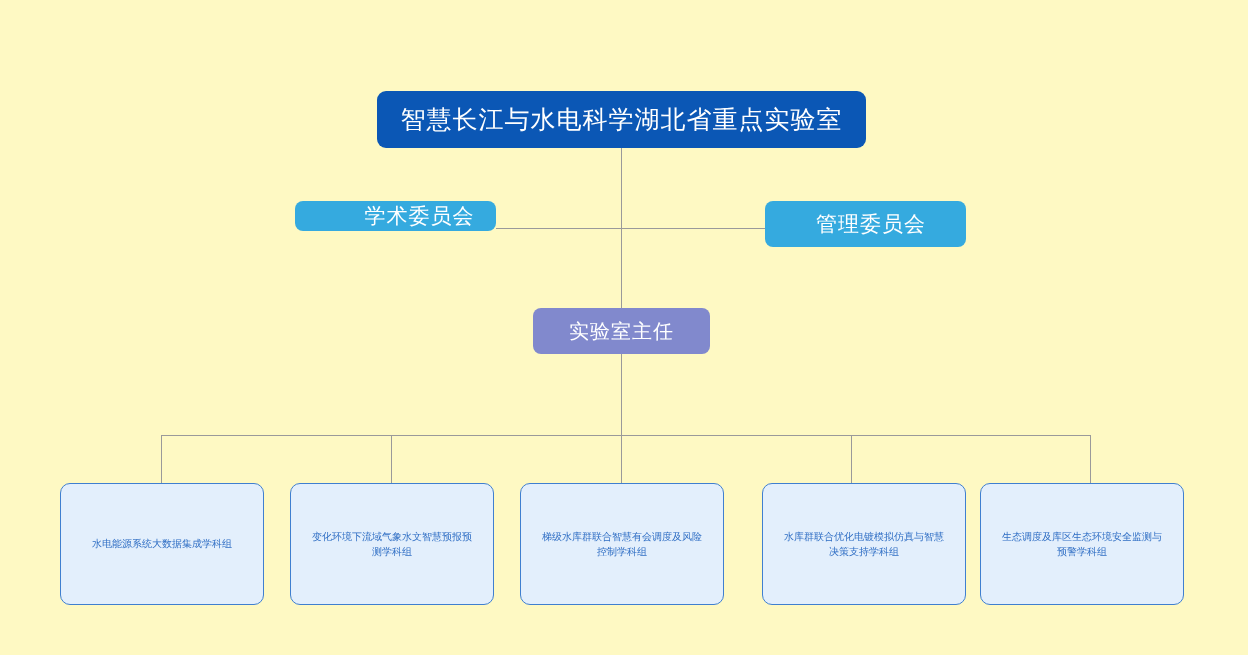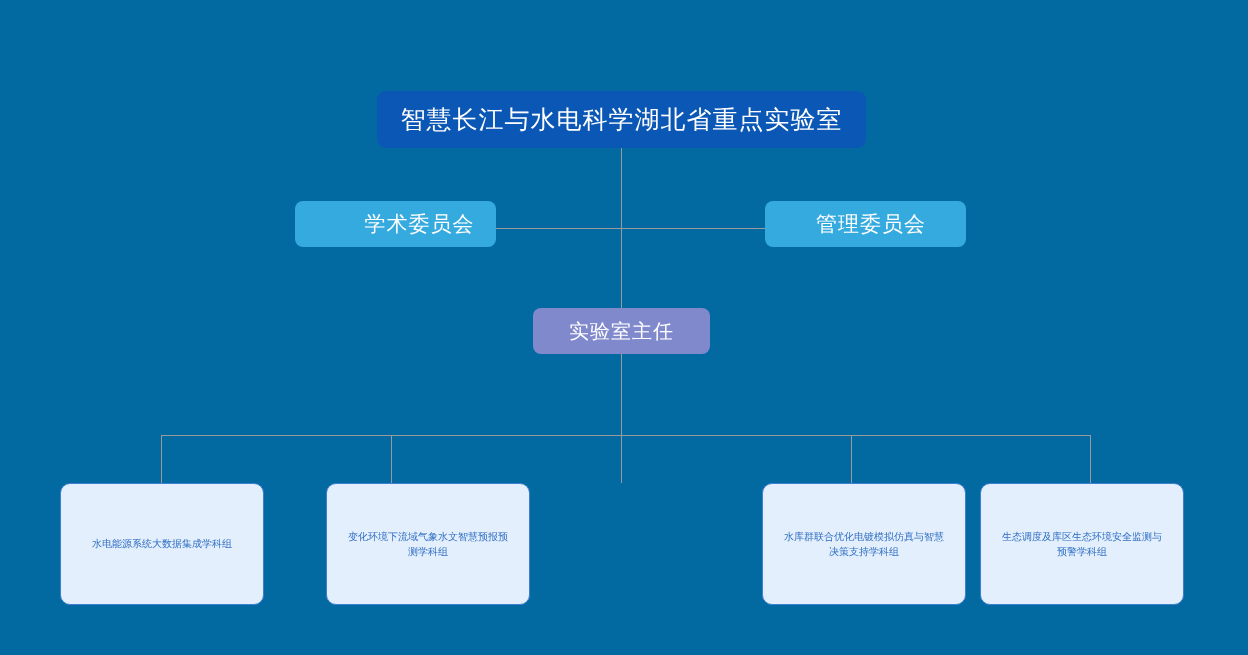--- a/index.html
+++ b/index.html
@@ -8,21 +8,21 @@
     padding: 0;
     background: #ffffff;
   }
   body {
     font-family: "Liberation Sans", "DejaVu Sans", sans-serif;
   }
   #chart-canvas {
     position: relative;
     width: 1248px;
     height: 655px;
-    background: #0369a1;
+    background: #fef9c3;
     overflow: hidden;
   }
 
   
   .connector {
     position: absolute;
     background: #9a9a9a;
   }
   .v-line { width: 1px; }
   .h-line { height: 1px; }
@@ -96,40 +96,43 @@
   <div class="connector v-line" style="left:161px; top:435px; height:48px;"></div>
   <div class="connector v-line" style="left:391px; top:435px; height:48px;"></div>
   <div class="connector v-line" style="left:621px; top:435px; height:48px;"></div>
   <div class="connector v-line" style="left:851px; top:435px; height:48px;"></div>
   <div class="connector v-line" style="left:1090px; top:435px; height:48px;"></div>
 
   <div class="node node-root" style="left:377px; top:91px; width:489px; height:57px;">
     <span class="label">智慧长江与水电科学湖北省重点实验室</span>
   </div>
 
-  <div class="node node-committee" style="left:295px; top:201px; width:201px; height:46px;padding-left:48px;">
+  <div class="node node-committee" style="left:295px; top:201px; width:201px; height:30px;padding-left:48px;">
     <span class="label">学术委员会</span>
   </div>
 
   <div class="node node-committee" style="left:765px; top:201px; width:201px; height:46px;padding-left:11px;">
     <span class="label">管理委员会</span>
   </div>
 
   <div class="node node-director" style="left:533px; top:308px; width:177px; height:46px;">
     <span class="label">实验室主任</span>
   </div>
 
   <div class="node node-group" style="left:60px; top:483px; width:204px; height:122px;">
     <span class="label">水电能源系统大数据集成学科组</span>
   </div>
 
-  <div class="node node-group" style="left:290px; top:483px; width:204px; height:122px;margin-left:36px;">
+  <div class="node node-group" style="left:290px; top:483px; width:204px; height:122px;">
     <span class="label">变化环境下流域气象水文智慧预报预测学科组</span>
   </div>
 
+  <div class="node node-group" style="left:520px; top:483px; width:204px; height:122px;">
+    <span class="label">梯级水库群联合智慧有会调度及风险控制学科组</span>
+  </div>
 
   <div class="node node-group" style="left:762px; top:483px; width:204px; height:122px;">
     <span class="label">水库群联合优化电镀模拟仿真与智慧决策支持学科组</span>
   </div>
 
   <div class="node node-group" style="left:980px; top:483px; width:204px; height:122px;justify-content:flex-end;">
     <span class="label">生态调度及库区生态环境安全监测与预警学科组</span>
   </div>
 
 </div>

